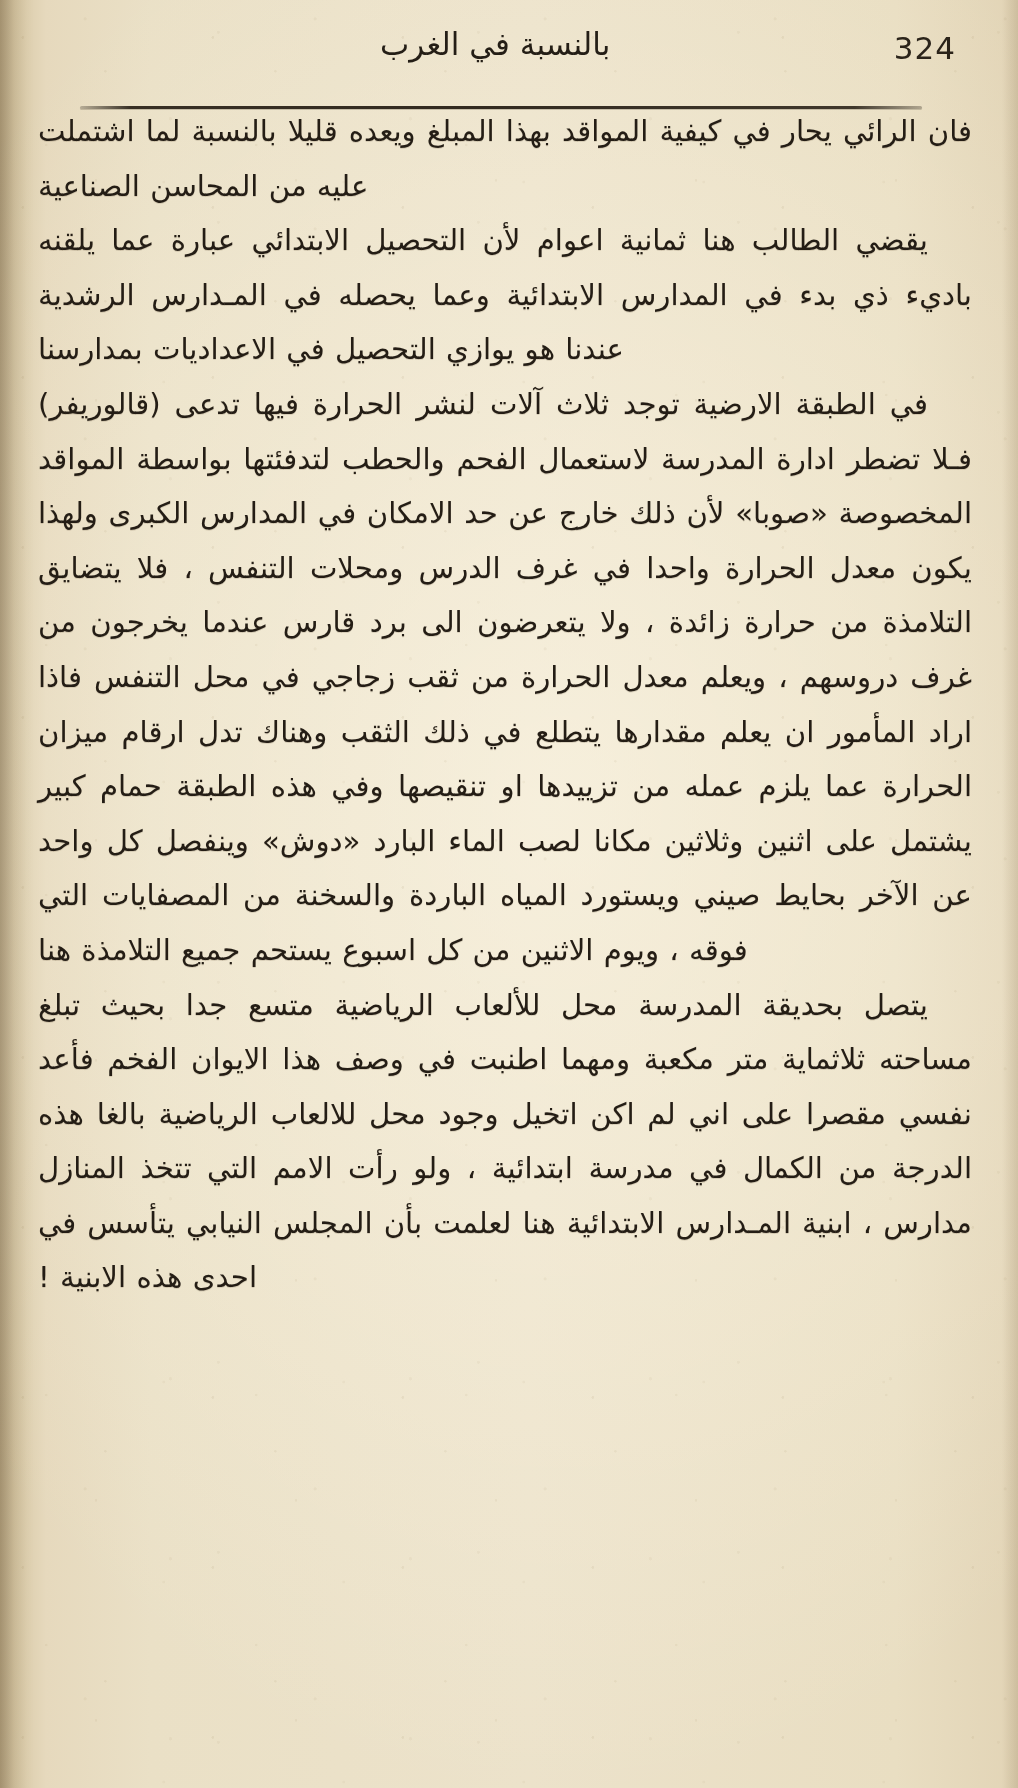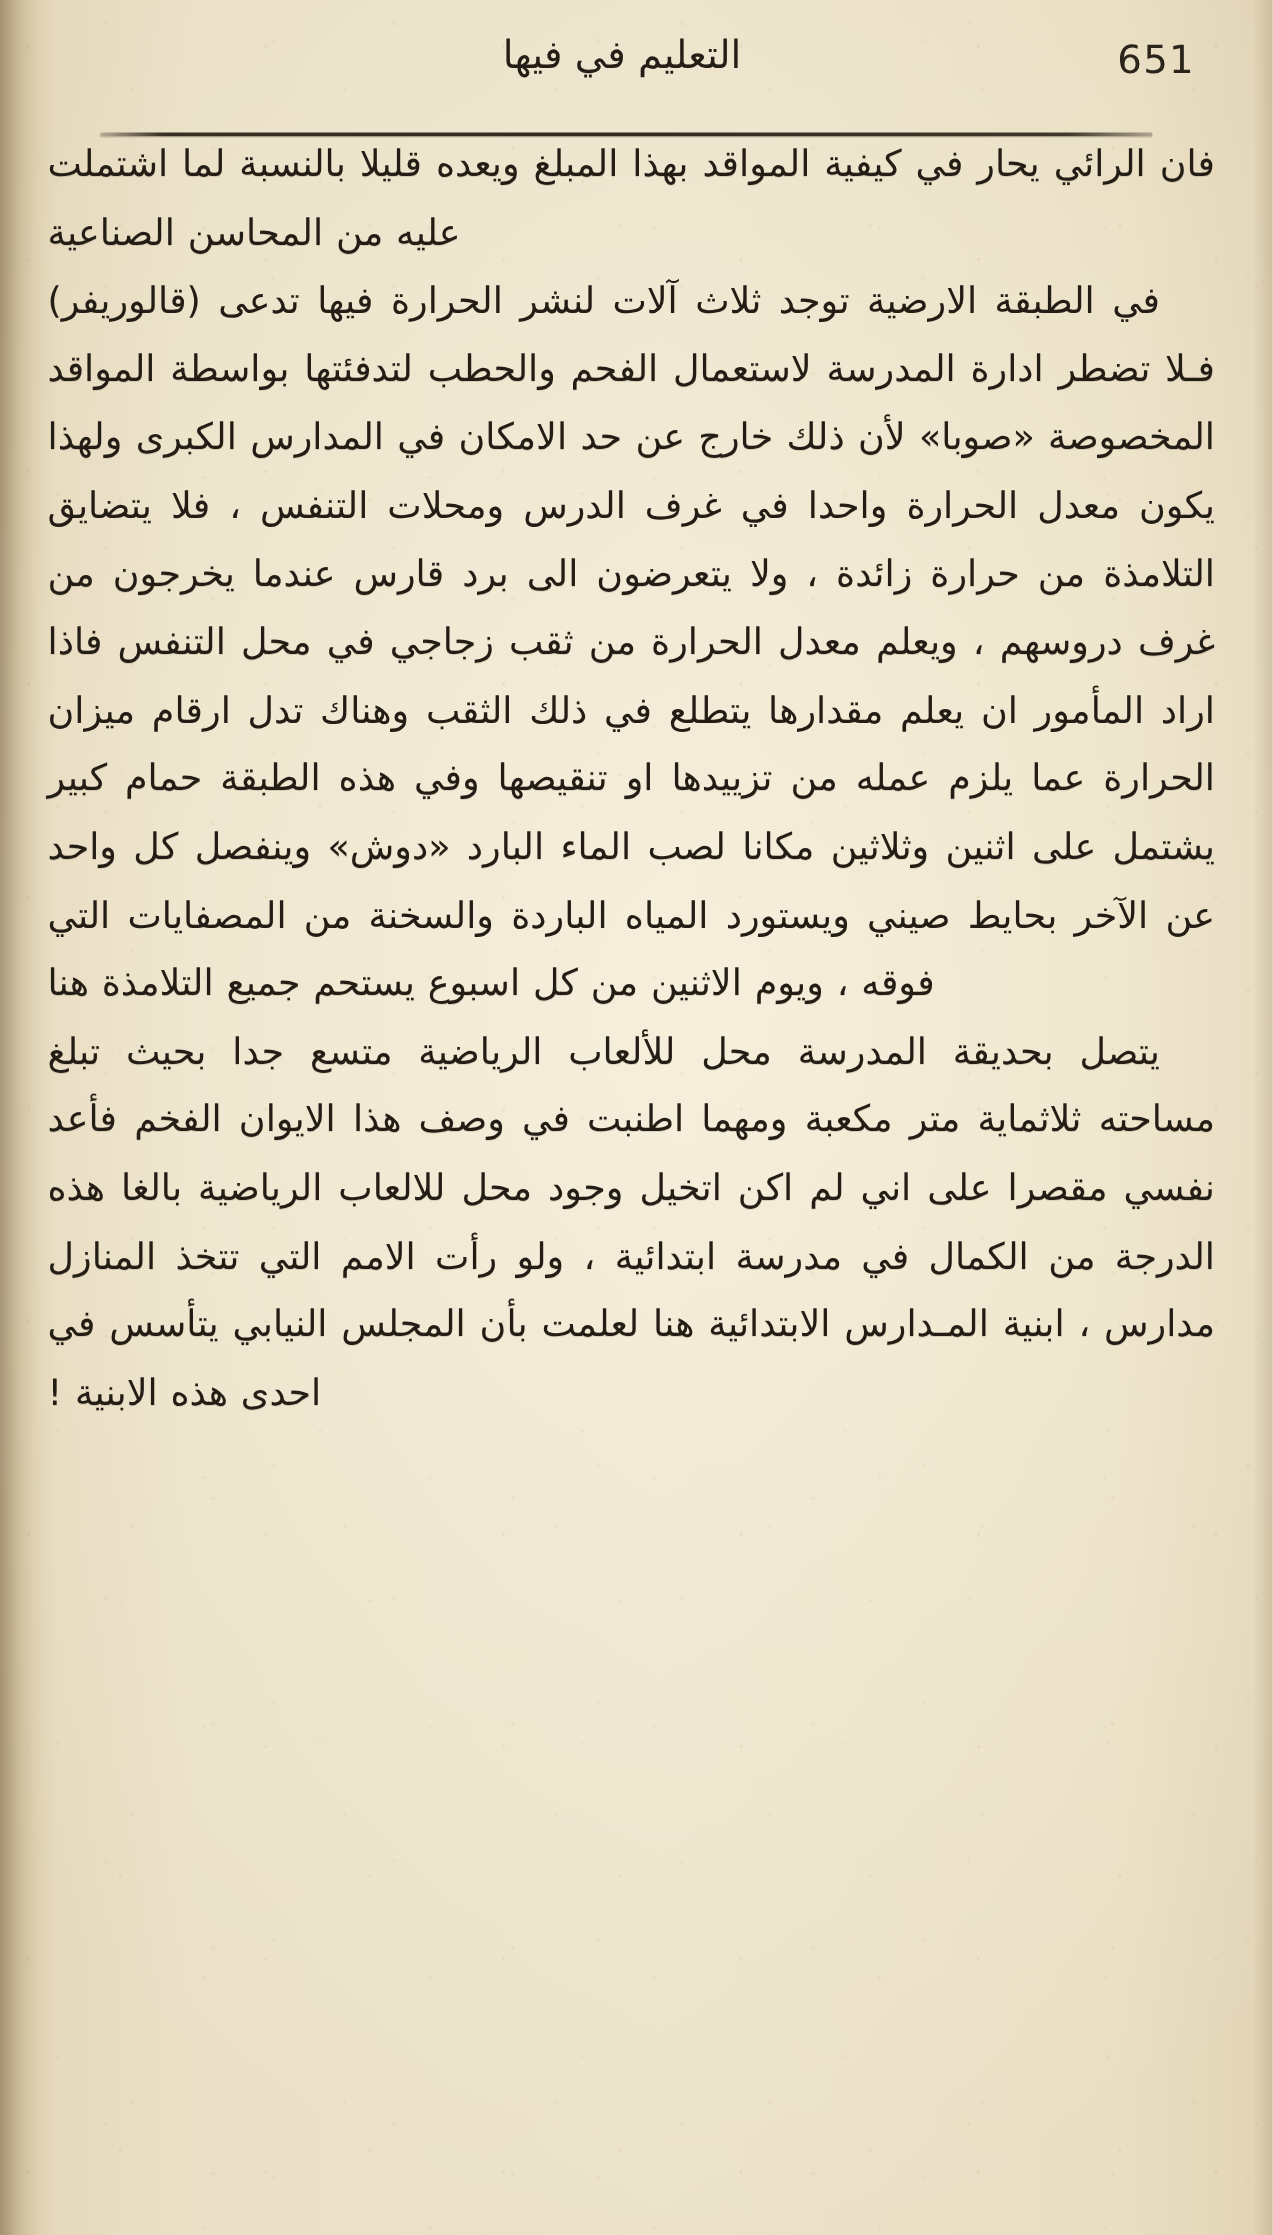--- a/index.html
+++ b/index.html
@@ -131,29 +131,30 @@
   .body p { text-shadow: 0 0.6px 0 rgba(90,70,45,0.16); }
 </style>
 </head>
 <body>
 
 <div class="page">
   <div class="speckle"></div>
 
   <div class="header">
     <div class="header-inner">
-      <div class="page-number">651</div>
-      <div class="running-title">التعليم في فيها</div>
+      <div class="page-number">324</div>
+      <div class="running-title">بالنسبة في الغرب</div>
     </div>
     <div class="rule"></div>
   </div>
 
   <div class="body">
     <p class="para last-left">فان الرائي يحار في كيفية المواقد بهذا المبلغ ويعده قليلا بالنسبة لما اشتملت عليه من المحاسن الصناعية</p>
 
+    <p class="para indent last-left">يقضي الطالب هنا ثمانية اعوام لأن التحصيل الابتدائي عبارة عما يلقنه باديء ذي بدء في المدارس الابتدائية وعما يحصله في المـدارس الرشدية عندنا هو يوازي التحصيل في الاعداديات بمدارسنا</p>
 
 
 
     <p class="para indent last-left">في الطبقة الارضية توجد ثلاث آلات لنشر الحرارة فيها تدعى (قالوريفر) فـلا تضطر ادارة المدرسة لاستعمال الفحم والحطب لتدفئتها بواسطة المواقد المخصوصة «صوبا» لأن ذلك خارج عن حد الامكان في المدارس الكبرى ولهذا يكون معدل الحرارة واحدا في غرف الدرس ومحلات التنفس ، فلا يتضايق التلامذة من حرارة زائدة ، ولا يتعرضون الى برد قارس عندما يخرجون من غرف دروسهم ، ويعلم معدل الحرارة من ثقب زجاجي في محل التنفس فاذا اراد المأمور ان يعلم مقدارها يتطلع في ذلك الثقب وهناك تدل ارقام ميزان الحرارة عما يلزم عمله من تزييدها او تنقيصها وفي هذه الطبقة حمام كبير يشتمل على اثنين وثلاثين مكانا لصب الماء البارد «دوش» وينفصل كل واحد عن الآخر بحايط صيني ويستورد المياه الباردة والسخنة من المصفايات التي فوقه ، ويوم الاثنين من كل اسبوع يستحم جميع التلامذة هنا</p>
 
 
     <p class="para indent last-left">يتصل بحديقة المدرسة محل للألعاب الرياضية متسع جدا بحيث تبلغ مساحته ثلاثماية متر مكعبة ومهما اطنبت في وصف هذا الايوان الفخم فأعد نفسي مقصرا على اني لم اكن اتخيل وجود محل للالعاب الرياضية بالغا هذه الدرجة من الكمال في مدرسة ابتدائية ، ولو رأت الامم التي تتخذ المنازل مدارس ، ابنية المـدارس الابتدائية هنا لعلمت بأن المجلس النيابي يتأسس في احدى هذه الابنية !</p>
   </div>
 
   <div class="gutter"></div>

